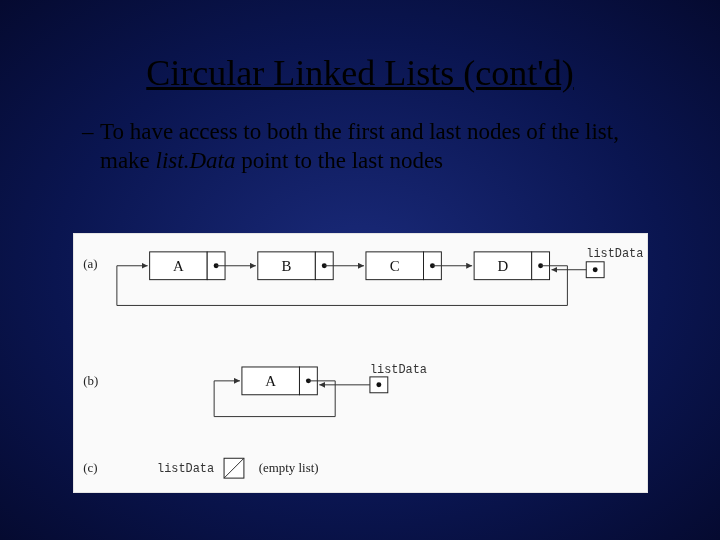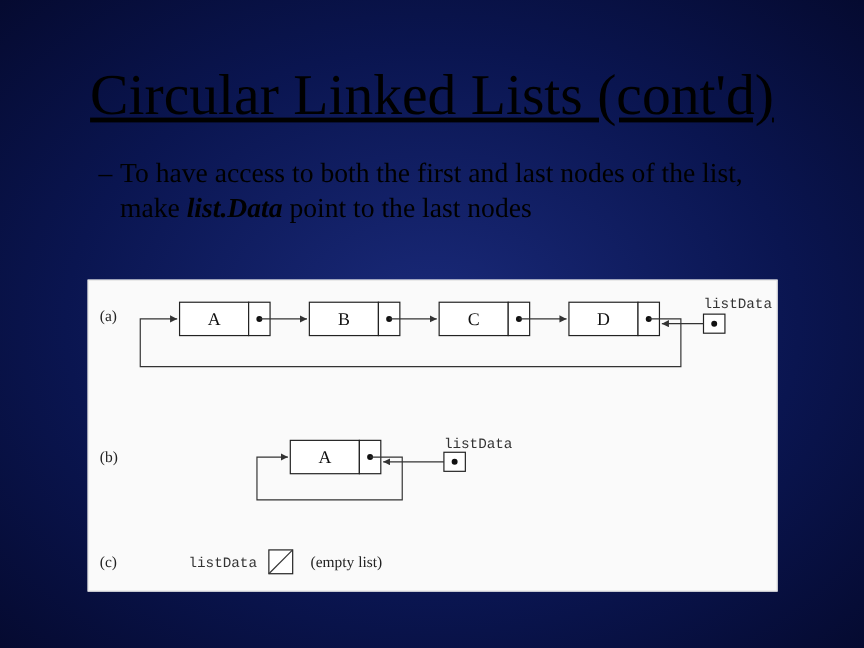--- a/index.html
+++ b/index.html
@@ -6,34 +6,34 @@
   body {
     width: 720px;
     height: 540px;
     background: radial-gradient(ellipse at center, #1a2a7a 0%, #0a1550 60%, #050a30 100%);
     font-family: "Times New Roman", Times, serif;
     overflow: hidden;
     position: relative;
   }
   .title {
     color: #000;
-    font-size: 48px;
+    font-size: 36px;
     text-align: center;
     text-decoration: underline;
     padding-top: 52px;
     font-weight: normal;
   }
   .bullet {
     color: #000;
     font-size: 23px;
     padding: 24px 70px 0 100px;
     line-height: 1.25;
   }
   .bullet .dash { margin-left: -18px; display: inline-block; width: 18px; }
-  .italic { font-style: italic; font-weight: bold; }
+  .italic { font-style: italic; }
   .diagram-panel {
     position: absolute;
     left: 73px;
     top: 233px;
     width: 575px;
     height: 260px;
     background: #fafafa;
     border: 1px solid #e5e5e5;
   }
   .diagram-panel svg { width: 100%; height: 100%; display: block; }

